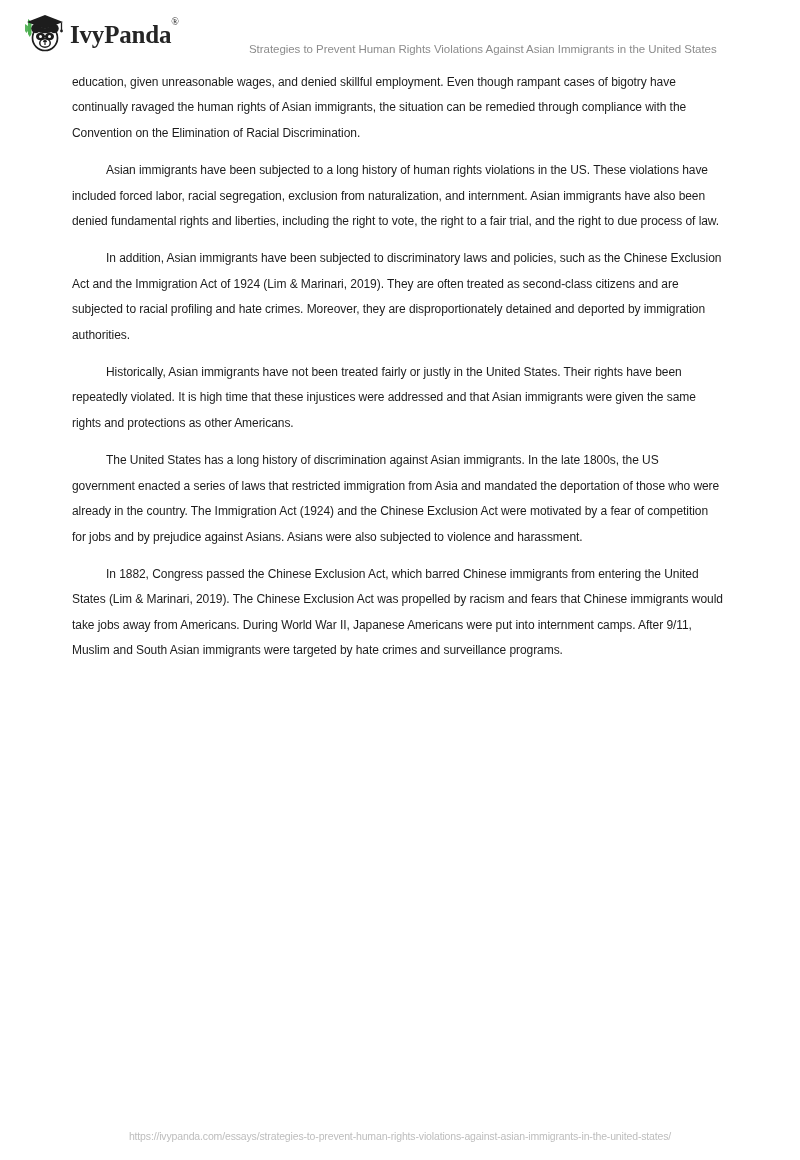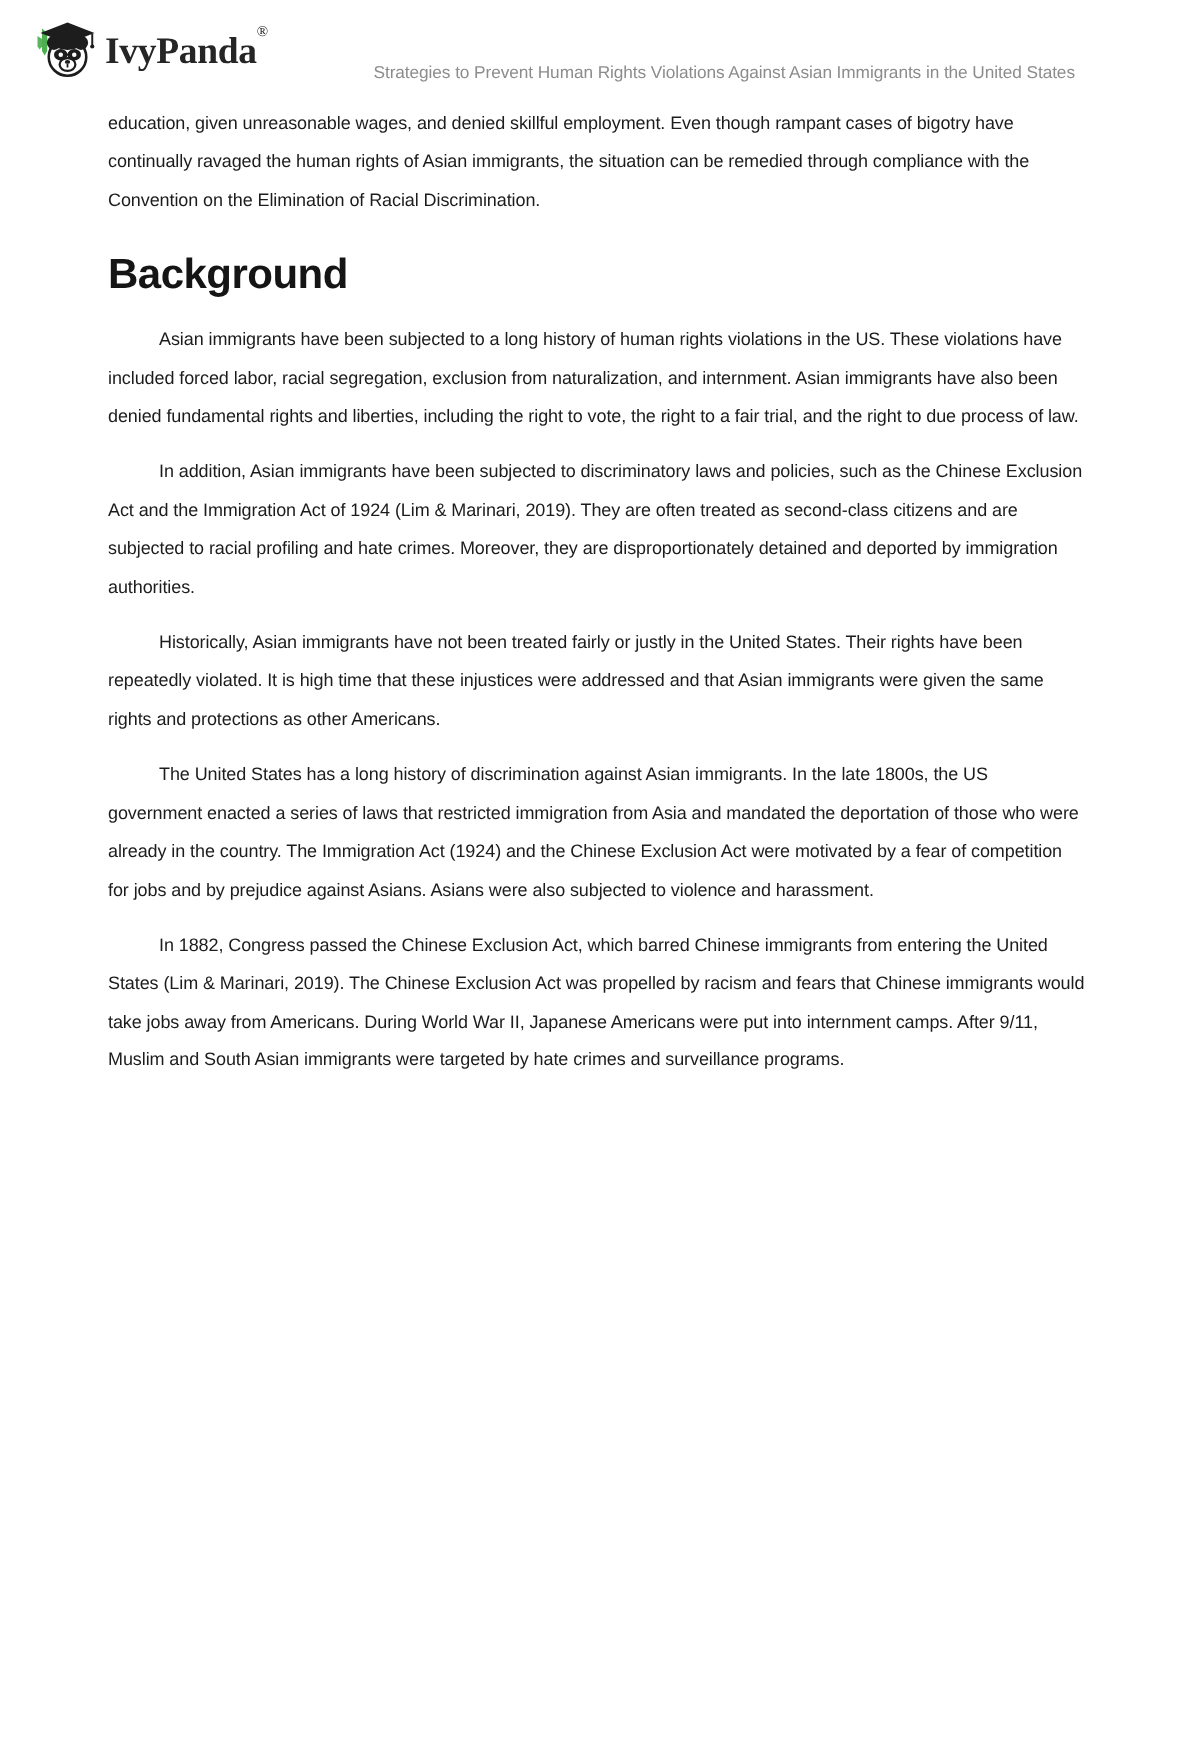--- a/index.html
+++ b/index.html
@@ -175,24 +175,26 @@
       <span class="brand-word"><span>IvyPanda</span><sup>®</sup></span>
     </div>
 
     <div class="header-title">Strategies to Prevent Human Rights Violations Against Asian Immigrants in the United States</div>
   </div>
 
   <div class="doc-body">
 
     <p class="para continued">education, given unreasonable wages, and denied skillful employment. Even though rampant cases of bigotry have continually ravaged the human rights of Asian immigrants, the situation can be remedied through compliance with the Convention on the Elimination of Racial Discrimination.</p>
 
-    <h2 class="section-heading">Background</h2>
 
     <p class="para indent">Asian immigrants have been subjected to a long history of human rights violations in the US. These violations have included forced labor, racial segregation, exclusion from naturalization, and internment. Asian immigrants have also been denied fundamental rights and liberties, including the right to vote, the right to a fair trial, and the right to due process of law.</p>
     <p class="para indent">In addition, Asian immigrants have been subjected to discriminatory laws and policies, such as the Chinese Exclusion Act and the Immigration Act of 1924 (Lim &amp; Marinari, 2019). They are often treated as second-class citizens and are subjected to racial profiling and hate crimes. Moreover, they are disproportionately detained and deported by immigration authorities.</p>
     <p class="para indent">Historically, Asian immigrants have not been treated fairly or justly in the United States. Their rights have been repeatedly violated. It is high time that these injustices were addressed and that Asian immigrants were given the same rights and protections as other Americans.</p>
     <p class="para indent">The United States has a long history of discrimination against Asian immigrants. In the late 1800s, the US government enacted a series of laws that restricted immigration from Asia and mandated the deportation of those who were already in the country. The Immigration Act (1924) and the Chinese Exclusion Act were motivated by a fear of competition for jobs and by prejudice against Asians. Asians were also subjected to violence and harassment.</p>
     <p class="para indent">In 1882, Congress passed the Chinese Exclusion Act, which barred Chinese immigrants from entering the United States (Lim &amp; Marinari, 2019). The Chinese Exclusion Act was propelled by racism and fears that Chinese immigrants would take jobs away from Americans. During World War II, Japanese Americans were put into internment camps. After 9/11, Muslim and South Asian immigrants were targeted by hate crimes and surveillance programs.</p>
 
   </div>
 
+  <div class="page-footer">
+    <span class="footer-url">https://ivypanda.com/essays/strategies-to-prevent-human-rights-violations-against-asian-immigrants-in-the-united-states/</span>
+  </div>
 
 </div>
 
 </body></html>

